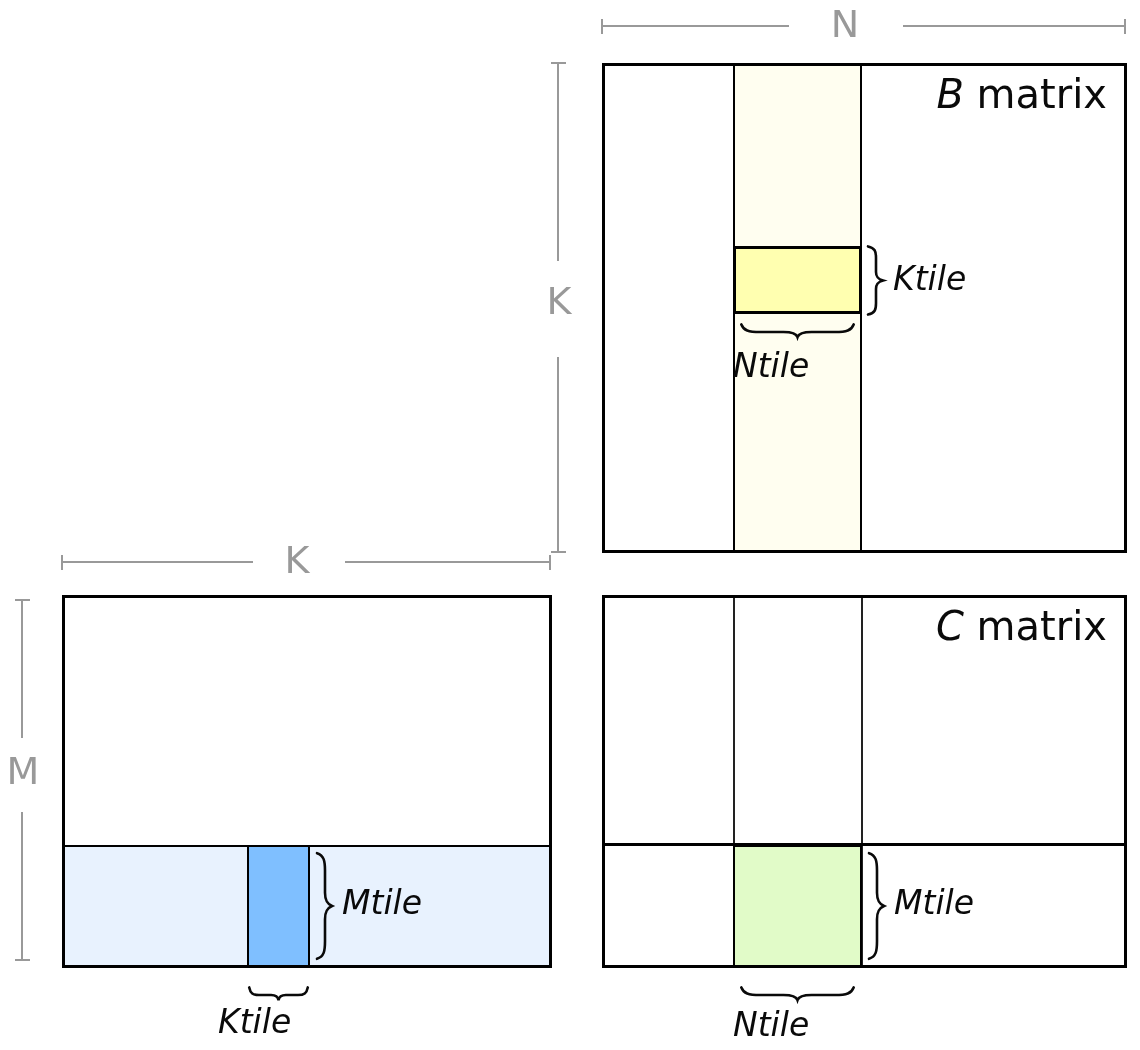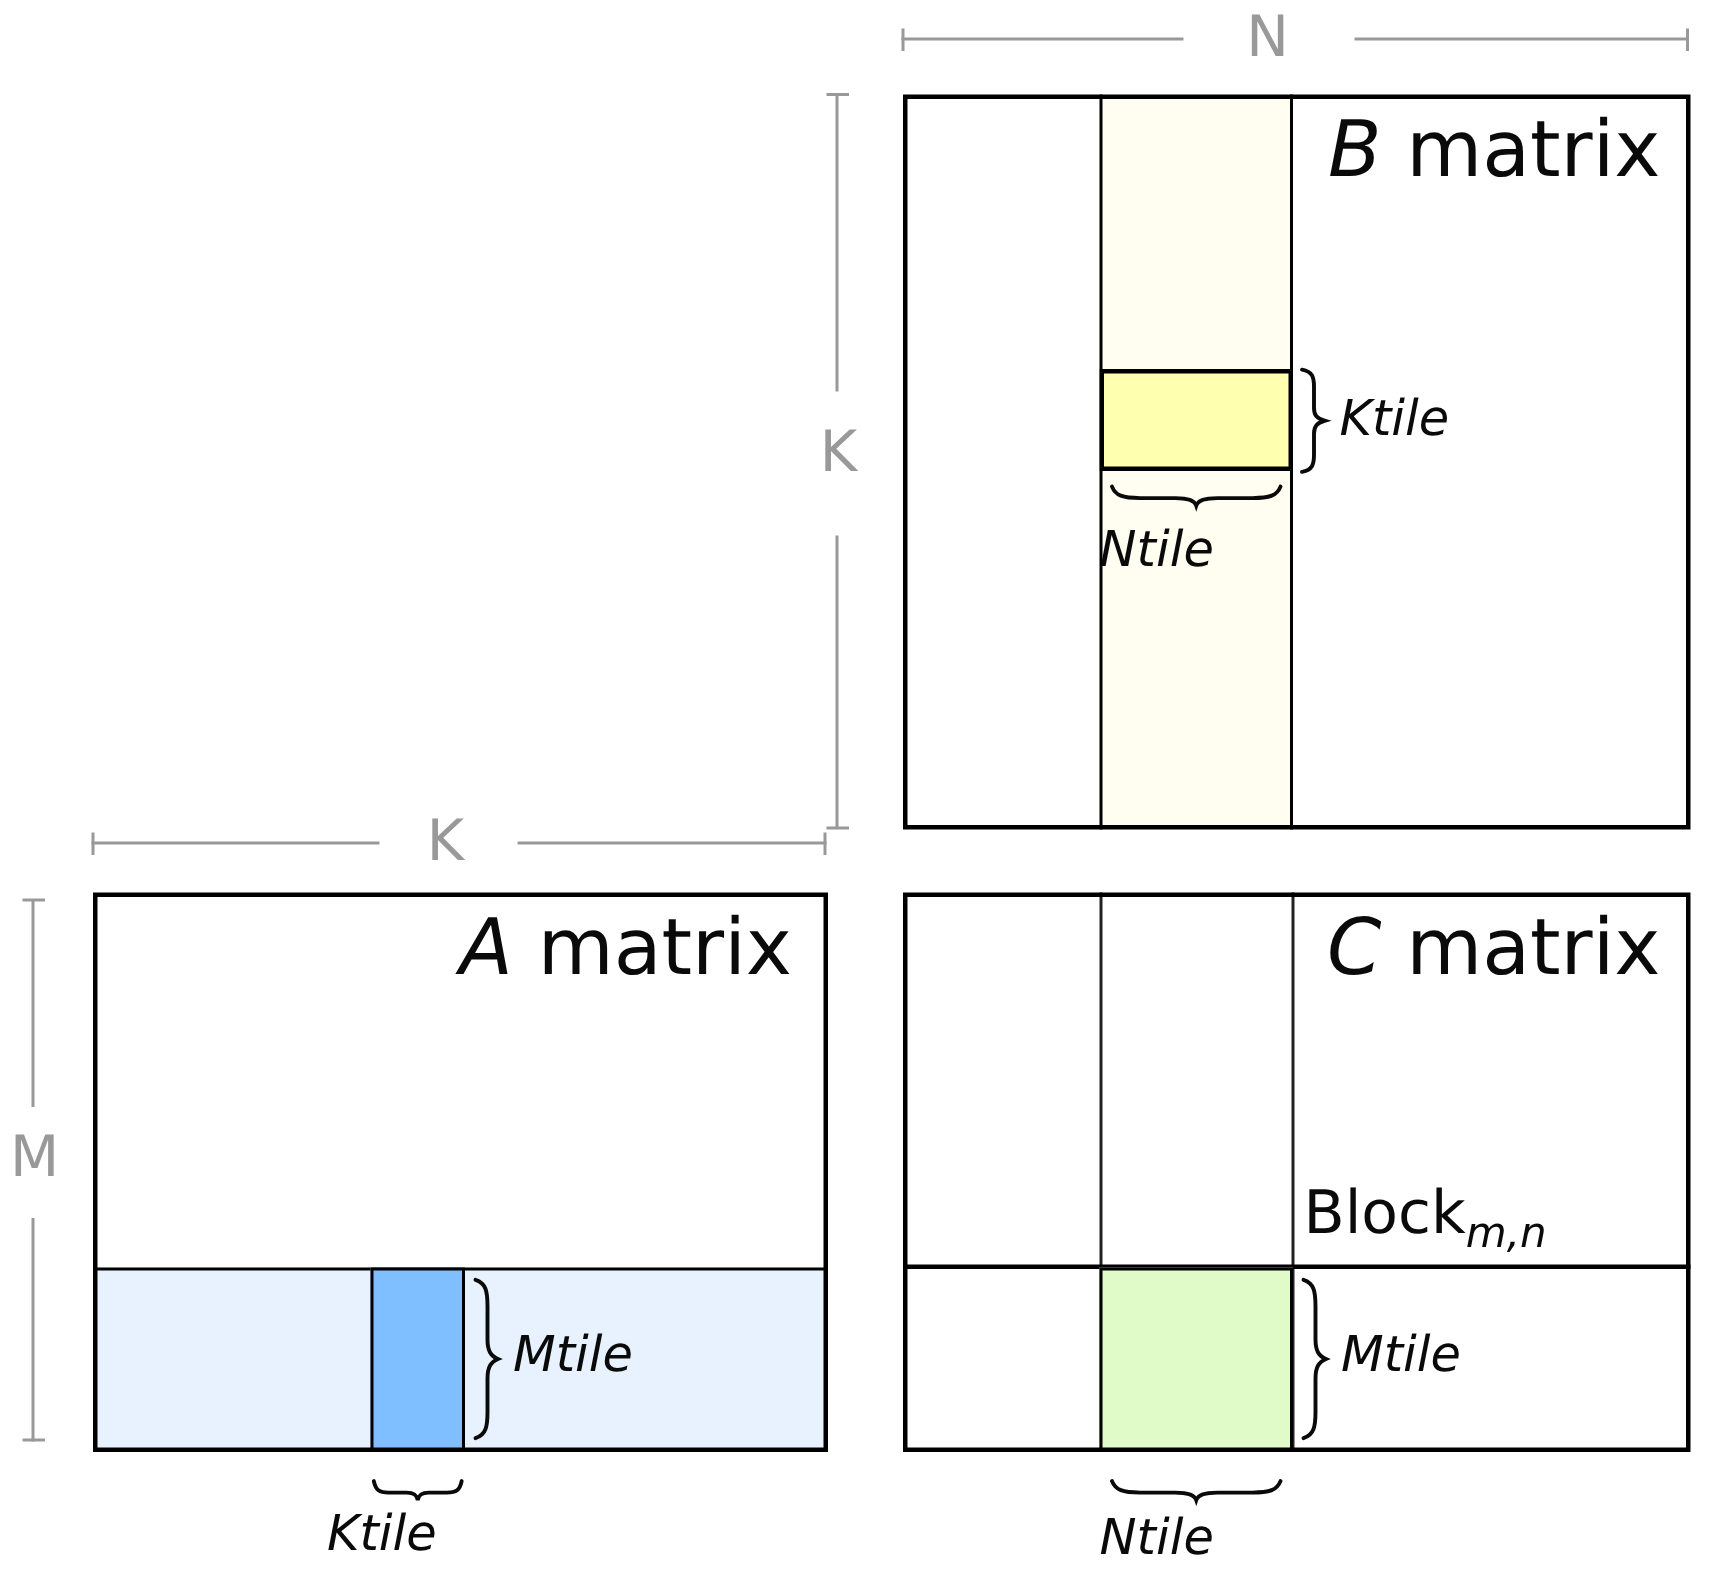--- a/index.html
+++ b/index.html
@@ -21,21 +21,21 @@
   .c-tile{background:var(--c-tile,#e1fbc8);border:2.5px solid var(--outline,#000);}
   .thin-v{position:absolute;width:1.5px;background:var(--thin-line,#222);z-index:1;}
   .h-line{position:absolute;height:2.5px;background:var(--outline,#000);z-index:1;}
   
   .dim-seg-h{position:absolute;height:2px;background:var(--dim-line,#999);}
   .dim-seg-v{position:absolute;width:2px;background:var(--dim-line,#999);}
   .dim-tick-v{position:absolute;width:2px;height:15px;background:var(--dim-line,#999);}
   .dim-tick-h{position:absolute;width:15px;height:2px;background:var(--dim-line,#999);}
   .dim-label{position:absolute;color:var(--dim-line,#999);font-size:38px;line-height:1.05;text-align:center;}
   
-  .mtitle{position:absolute;font-size:52px;line-height:1.05;text-align:right;z-index:4;}
+  .mtitle{position:absolute;font-size:40px;line-height:1.05;text-align:right;z-index:4;}
   .it{font-style:italic;}
   .tile-label{position:absolute;font-style:italic;font-size:33px;line-height:1.05;z-index:4;}
   .center{text-align:left;}
   .block-label{position:absolute;font-size:40px;line-height:1.05;z-index:4;}
   .block-sub{font-style:italic;font-size:28px;vertical-align:-9px;}
   
   svg.brace{position:absolute;overflow:visible;z-index:4;}
   svg.brace path{fill:none;stroke:#0a0a0a;stroke-width:2.6;stroke-linecap:round;}
 </style>
 </head>
@@ -76,37 +76,35 @@
 
   <div class="dim-tick-h" style="left:15px;top:599px;"></div>
   <div class="dim-seg-v" style="left:21px;top:600px;height:138px;"></div>
   <div class="dim-label" style="left:1px;top:752px;width:44px;">M</div>
   <div class="dim-seg-v" style="left:21px;top:812px;height:149px;"></div>
   <div class="dim-tick-h" style="left:15px;top:959px;"></div>
 
   <div class="fill a-strip" style="left:62px;top:845px;width:490px;height:123px;"></div>
   <div class="tile a-tile" style="left:247px;top:845px;width:63px;height:123px;"></div>
   <div class="mrect" style="left:62px;top:595px;width:490px;height:373px;"></div>
-  <div class="mtitle" style="left:62px;top:605px;width:466px;"><span class="it">A</span><span> matrix</span></div>
   <svg class="brace" style="left:314px;top:851px;width:20px;height:110px;" viewBox="0 0 20 100" preserveAspectRatio="none">
     <path d="M3,2 C10,4 11,9 11,18 L11,38 C11,45 13,48 18,50 C13,52 11,55 11,62 L11,82 C11,91 10,96 3,98" vector-effect="non-scaling-stroke"></path>
   </svg>
   <div class="tile-label" style="left:342px;top:886px;">Mtile</div>
   <svg class="brace" style="left:248px;top:984px;width:61px;height:17px;" viewBox="0 0 100 20" preserveAspectRatio="none">
     <path d="M2,4 C4,11 8,13 18,13 L38,13 C46,13 49,15 50,19 C51,15 54,13 62,13 L82,13 C92,13 96,11 98,4" vector-effect="non-scaling-stroke"></path>
   </svg>
   <div class="tile-label center" style="left:218px;top:1005px;width:122px;">Ktile</div>
 
   <div class="thin-v" style="left:733px;top:595px;height:373px;"></div>
   <div class="thin-v" style="left:861px;top:595px;height:373px;"></div>
   <div class="h-line" style="left:602px;top:843px;width:525px;"></div>
   <div class="tile c-tile" style="left:733px;top:845px;width:129px;height:123px;"></div>
   <div class="mrect" style="left:602px;top:595px;width:525px;height:373px;"></div>
   <div class="mtitle" style="left:602px;top:605px;width:505px;"><span class="it">C</span><span> matrix</span></div>
-  <div class="block-label" style="left:869px;top:788px;"><span>Block</span><span class="block-sub">m,n</span></div>
   <svg class="brace" style="left:866px;top:851px;width:20px;height:110px;" viewBox="0 0 20 100" preserveAspectRatio="none">
     <path d="M3,2 C10,4 11,9 11,18 L11,38 C11,45 13,48 18,50 C13,52 11,55 11,62 L11,82 C11,91 10,96 3,98" vector-effect="non-scaling-stroke"></path>
   </svg>
   <div class="tile-label" style="left:894px;top:886px;">Mtile</div>
   <svg class="brace" style="left:739px;top:984px;width:117px;height:17px;" viewBox="0 0 100 20" preserveAspectRatio="none">
     <path d="M2,4 C4,11 8,13 18,13 L38,13 C46,13 49,15 50,19 C51,15 54,13 62,13 L82,13 C92,13 96,11 98,4" vector-effect="non-scaling-stroke"></path>
   </svg>
   <div class="tile-label center" style="left:733px;top:1008px;width:129px;">Ntile</div>
 
 </div>

